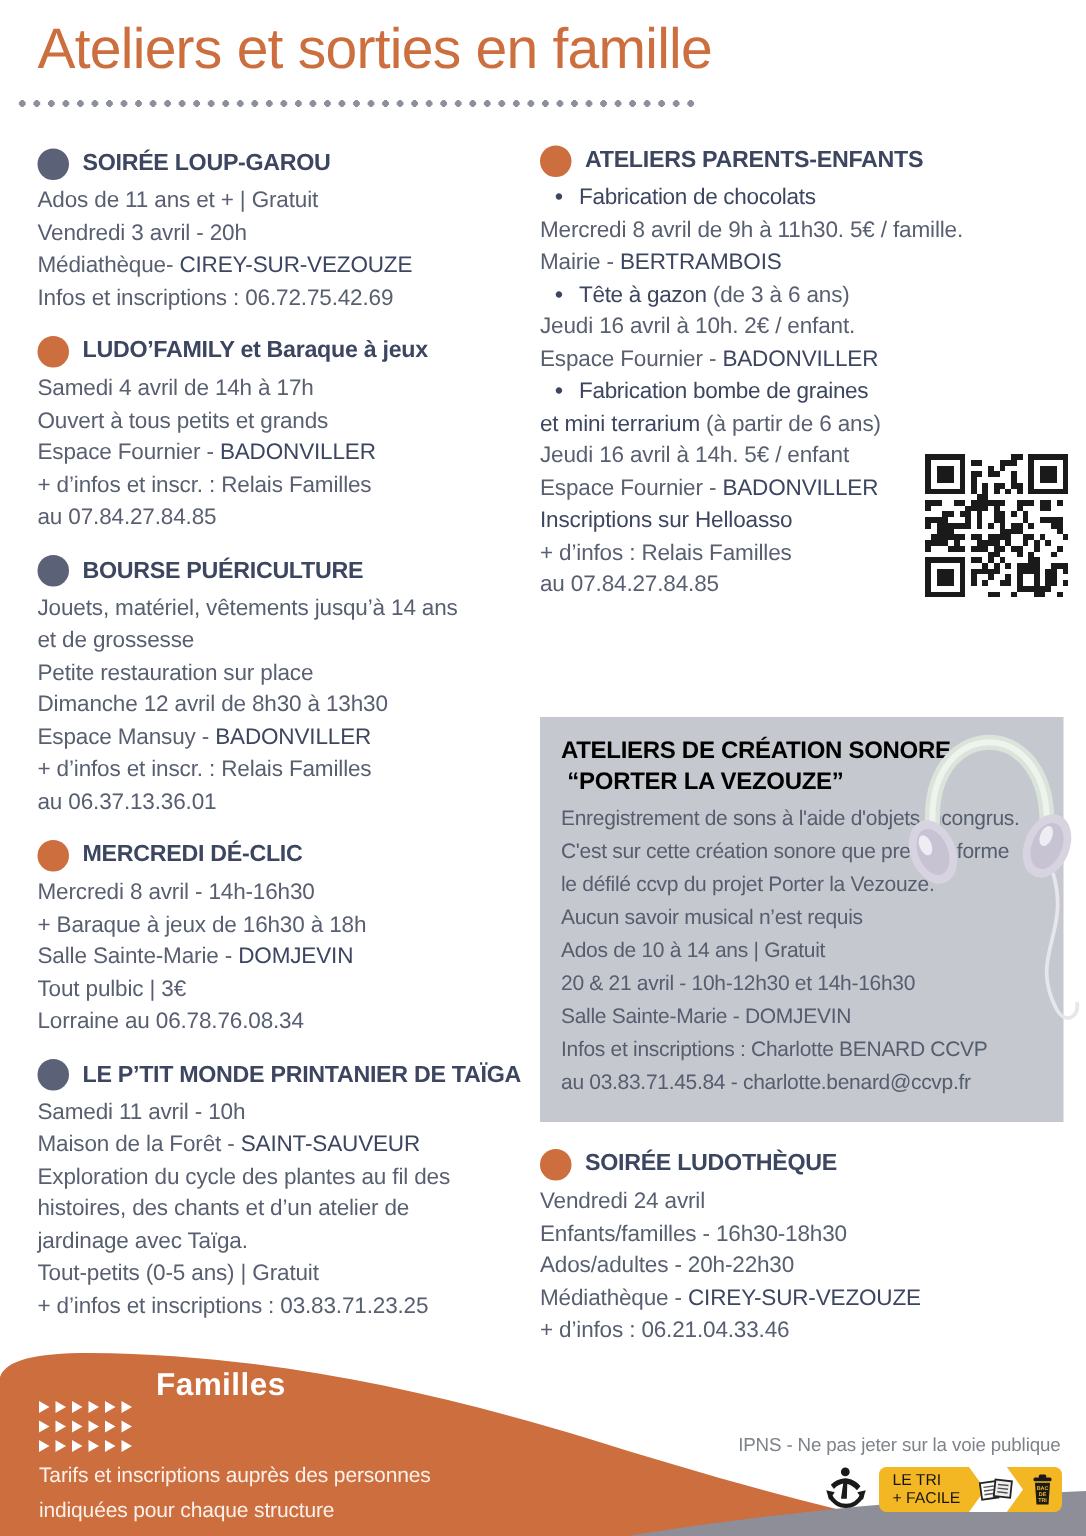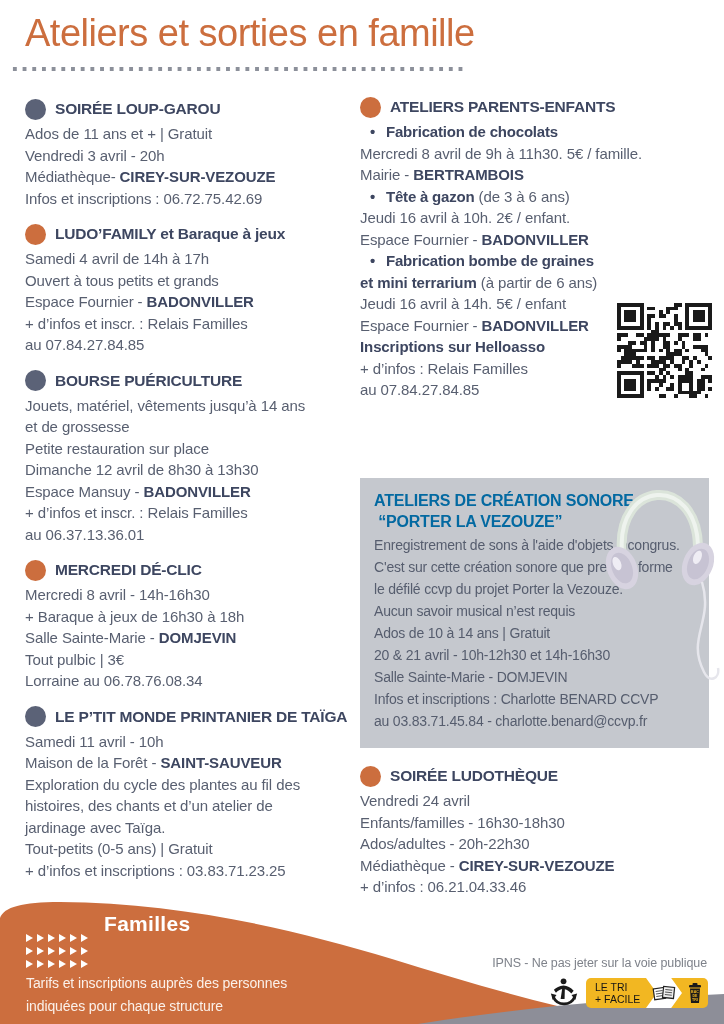--- a/index.html
+++ b/index.html
@@ -22,31 +22,31 @@
   #right-col-top{left:360px;top:96px;width:352px;}
   #ludo-sec{left:360px;top:765px;width:352px;}
 
   .sec{margin-bottom:14px;}
   .sec-head{display:flex;align-items:center;gap:9px;height:22px;margin-bottom:3px;}
   .sec-bullet{width:21px;height:21px;border-radius:50%;flex:none;}
   .sec-bullet.orange{background:var(--accent);}
   .sec-bullet.slate{background:var(--slate);}
   .sec-title{font-weight:bold;font-size:15.5px;letter-spacing:-0.2px;color:var(--navy);white-space:nowrap;}
   .line{font-size:15px;line-height:21.5px;letter-spacing:-0.1px;color:var(--body);white-space:nowrap;}
-  .line .loc{font-weight:bold;color:var(--navy);}
+  .line .loc{font-weight:normal;color:var(--navy);}
   .line.sub{padding-left:10px;}
   .line.sub .dot{display:inline-block;width:16px;color:var(--navy);font-weight:bold;}
   .line.sub .loc{letter-spacing:-0.2px;}
 
   #qr{position:absolute;left:613px;top:299px;width:103px;height:103px;background:#fff;}
   #qr svg{width:100%;height:100%;}
 
   #sound-box{position:absolute;left:360px;top:478px;width:349px;height:270px;
     background:var(--boxbg);box-sizing:border-box;padding:12px 14px;}
-  .box-title{font-weight:bold;font-size:16px;line-height:21px;letter-spacing:-0.2px;color:#0369a1;white-space:pre;}
+  .box-title{font-weight:bold;font-size:16px;line-height:21px;letter-spacing:-0.2px;color:#000000;white-space:pre;}
   #sound-box .box-lines{margin-top:2px;}
   #sound-box .bline{font-size:14px;line-height:22px;letter-spacing:-0.2px;color:var(--boxtext);white-space:nowrap;}
 
   #headphones{position:absolute;left:592px;top:432px;width:136px;height:250px;pointer-events:none;}
 
   #footer-svg{position:absolute;left:0;top:892px;width:724px;height:132px;}
   #arrows{position:absolute;left:26px;top:934px;display:flex;flex-direction:column;gap:5px;}
   .arrow-row{display:flex;gap:4px;}
   .tri{width:0;height:0;border-left:7px solid #fff;border-top:4px solid transparent;border-bottom:4px solid transparent;}
   #brand{position:absolute;left:104px;top:912px;color:#fff;font-weight:bold;font-size:21px;letter-spacing:0.3px;}

